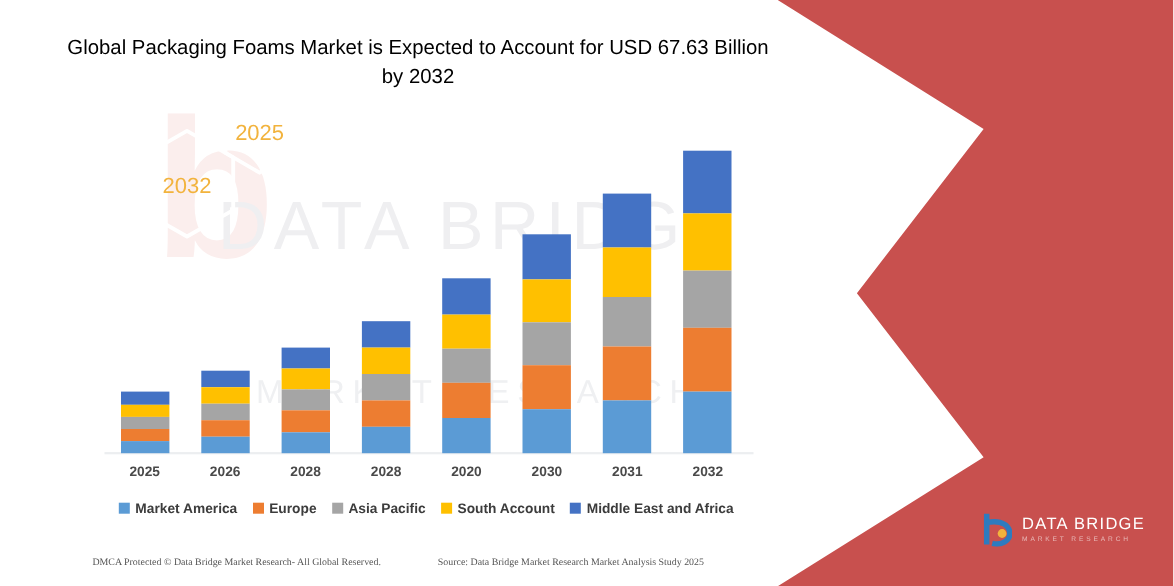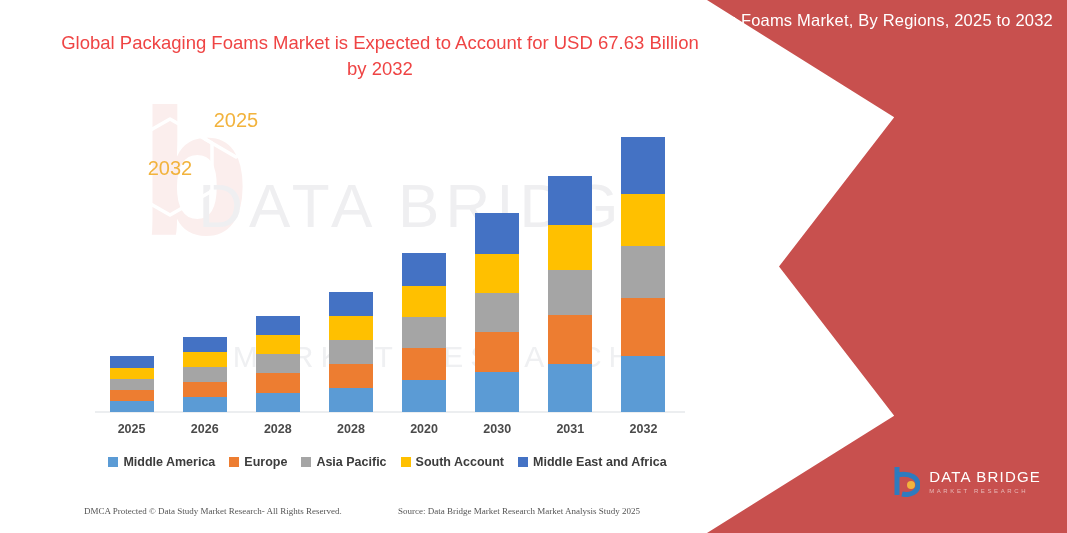--- a/index.html
+++ b/index.html
@@ -31,21 +31,21 @@
 
   
   .logo-box{position:absolute;right:26px;bottom:36px;display:flex;align-items:center;gap:9px;}
   .logo-text{display:flex;flex-direction:column;line-height:1;}
   .logo-main{color:#fff;font-size:15px;letter-spacing:1.2px;}
   .logo-sub{color:#e8b9b8;font-size:6px;letter-spacing:2.6px;margin-top:4px;}
 
   
   .chart-title{
     position:absolute;left:60px;top:30px;width:640px;
-    text-align:center;color:#ef4444;font-size:18.5px;line-height:26px;
+    text-align:center;color:#000000;font-size:18.5px;line-height:26px;
   }
 
   
   .wm{position:absolute;pointer-events:none;user-select:none;}
   .wm-big{
     left:135px;top:170px;width:600px;text-align:center;
     color:#efeff1;font-size:62px;letter-spacing:6px;font-weight:400;
   }
   .wm-small{
     left:135px;top:340px;width:600px;text-align:center;
@@ -171,48 +171,47 @@
       <div class="xlabel">2028</div>
       <div class="xlabel">2020</div>
       <div class="xlabel">2030</div>
       <div class="xlabel">2031</div>
       <div class="xlabel">2032</div>
     </div>
 
   <div class="legend" id="legend">
       <div class="legend-item">
         <span class="legend-swatch" style="background: rgb(91, 155, 213);"></span>
-        <span class="legend-label">Middle America</span>
+        <span class="legend-label">Market America</span>
       </div>
       <div class="legend-item">
         <span class="legend-swatch" style="background: rgb(237, 125, 49);"></span>
         <span class="legend-label">Europe</span>
       </div>
       <div class="legend-item">
         <span class="legend-swatch" style="background: rgb(165, 165, 165);"></span>
         <span class="legend-label">Asia Pacific</span>
       </div>
       <div class="legend-item">
         <span class="legend-swatch" style="background: rgb(255, 192, 0);"></span>
         <span class="legend-label">South Account</span>
       </div>
       <div class="legend-item">
         <span class="legend-swatch" style="background: rgb(68, 114, 196);"></span>
         <span class="legend-label">Middle East and Africa</span>
       </div>
     </div>
 
   <div class="footer">
-    <div class="footer-left">DMCA Protected © Data Study Market Research-  All Rights Reserved.</div>
+    <div class="footer-left">DMCA Protected © Data Bridge Market Research-  All Global Reserved.</div>
     <div class="footer-right">Source: Data Bridge Market Research  Market Analysis Study 2025</div>
   </div>
 
   <div class="red-panel"></div>
 
-  <div class="red-panel-title">Global Packaging Foams Market, By Regions, 2025 to 2032</div>
 
   <svg class="hex-wrap" style="position:absolute;right:0;top:0;" width="360" height="533" viewBox="0 0 360 533">
     <polygon points="205,103 236,85 267,103 267,139 236,157 205,139" fill="none" stroke="#ffffff" stroke-width="3.5" stroke-linejoin="round"></polygon>
     <polygon points="128,143 170,119 212,143 212,191 170,215 128,191" fill="none" stroke="#ffffff" stroke-width="3.5" stroke-linejoin="round"></polygon>
     <text x="236" y="127" text-anchor="middle" font-family="Liberation Sans, sans-serif" font-size="20" fill="#f2b33d">2025</text>
     <text x="170" y="175" text-anchor="middle" font-family="Liberation Sans, sans-serif" font-size="20" fill="#f2b33d">2032</text>
   </svg>
 
 
   <div class="logo-box">

